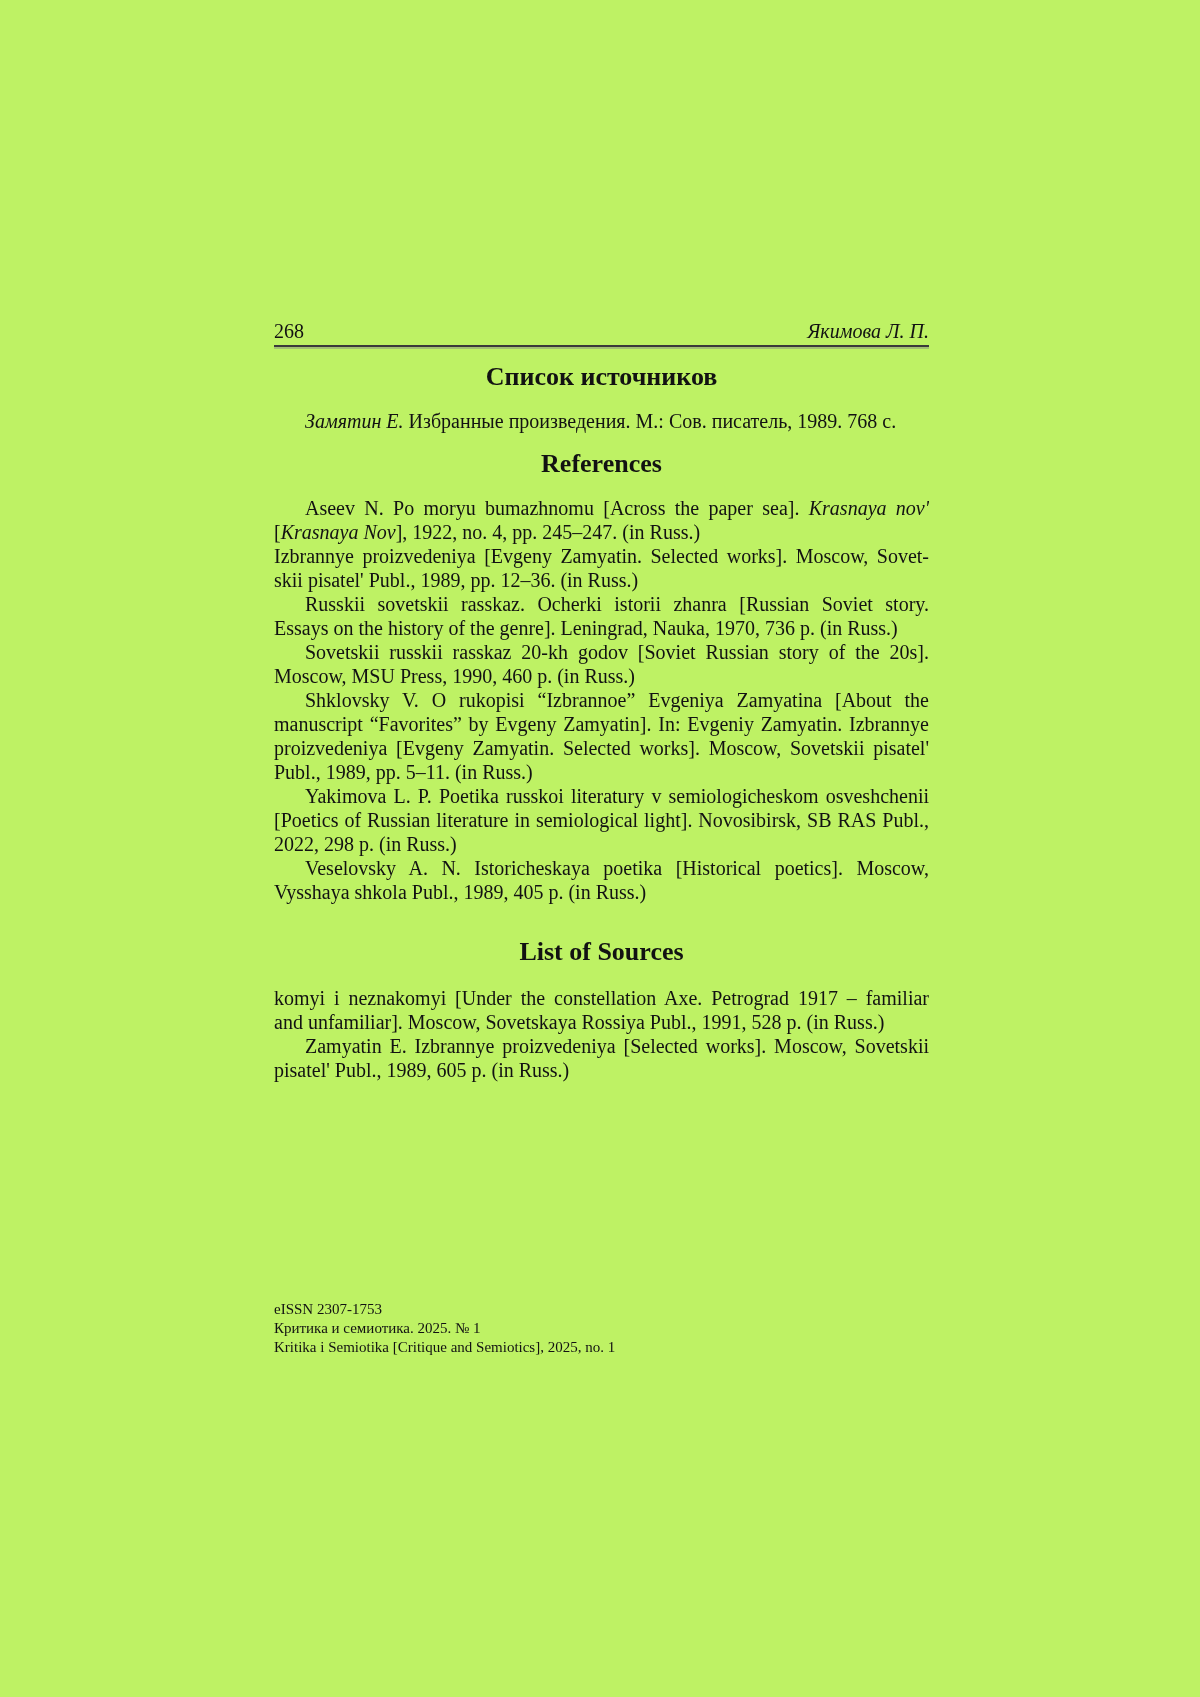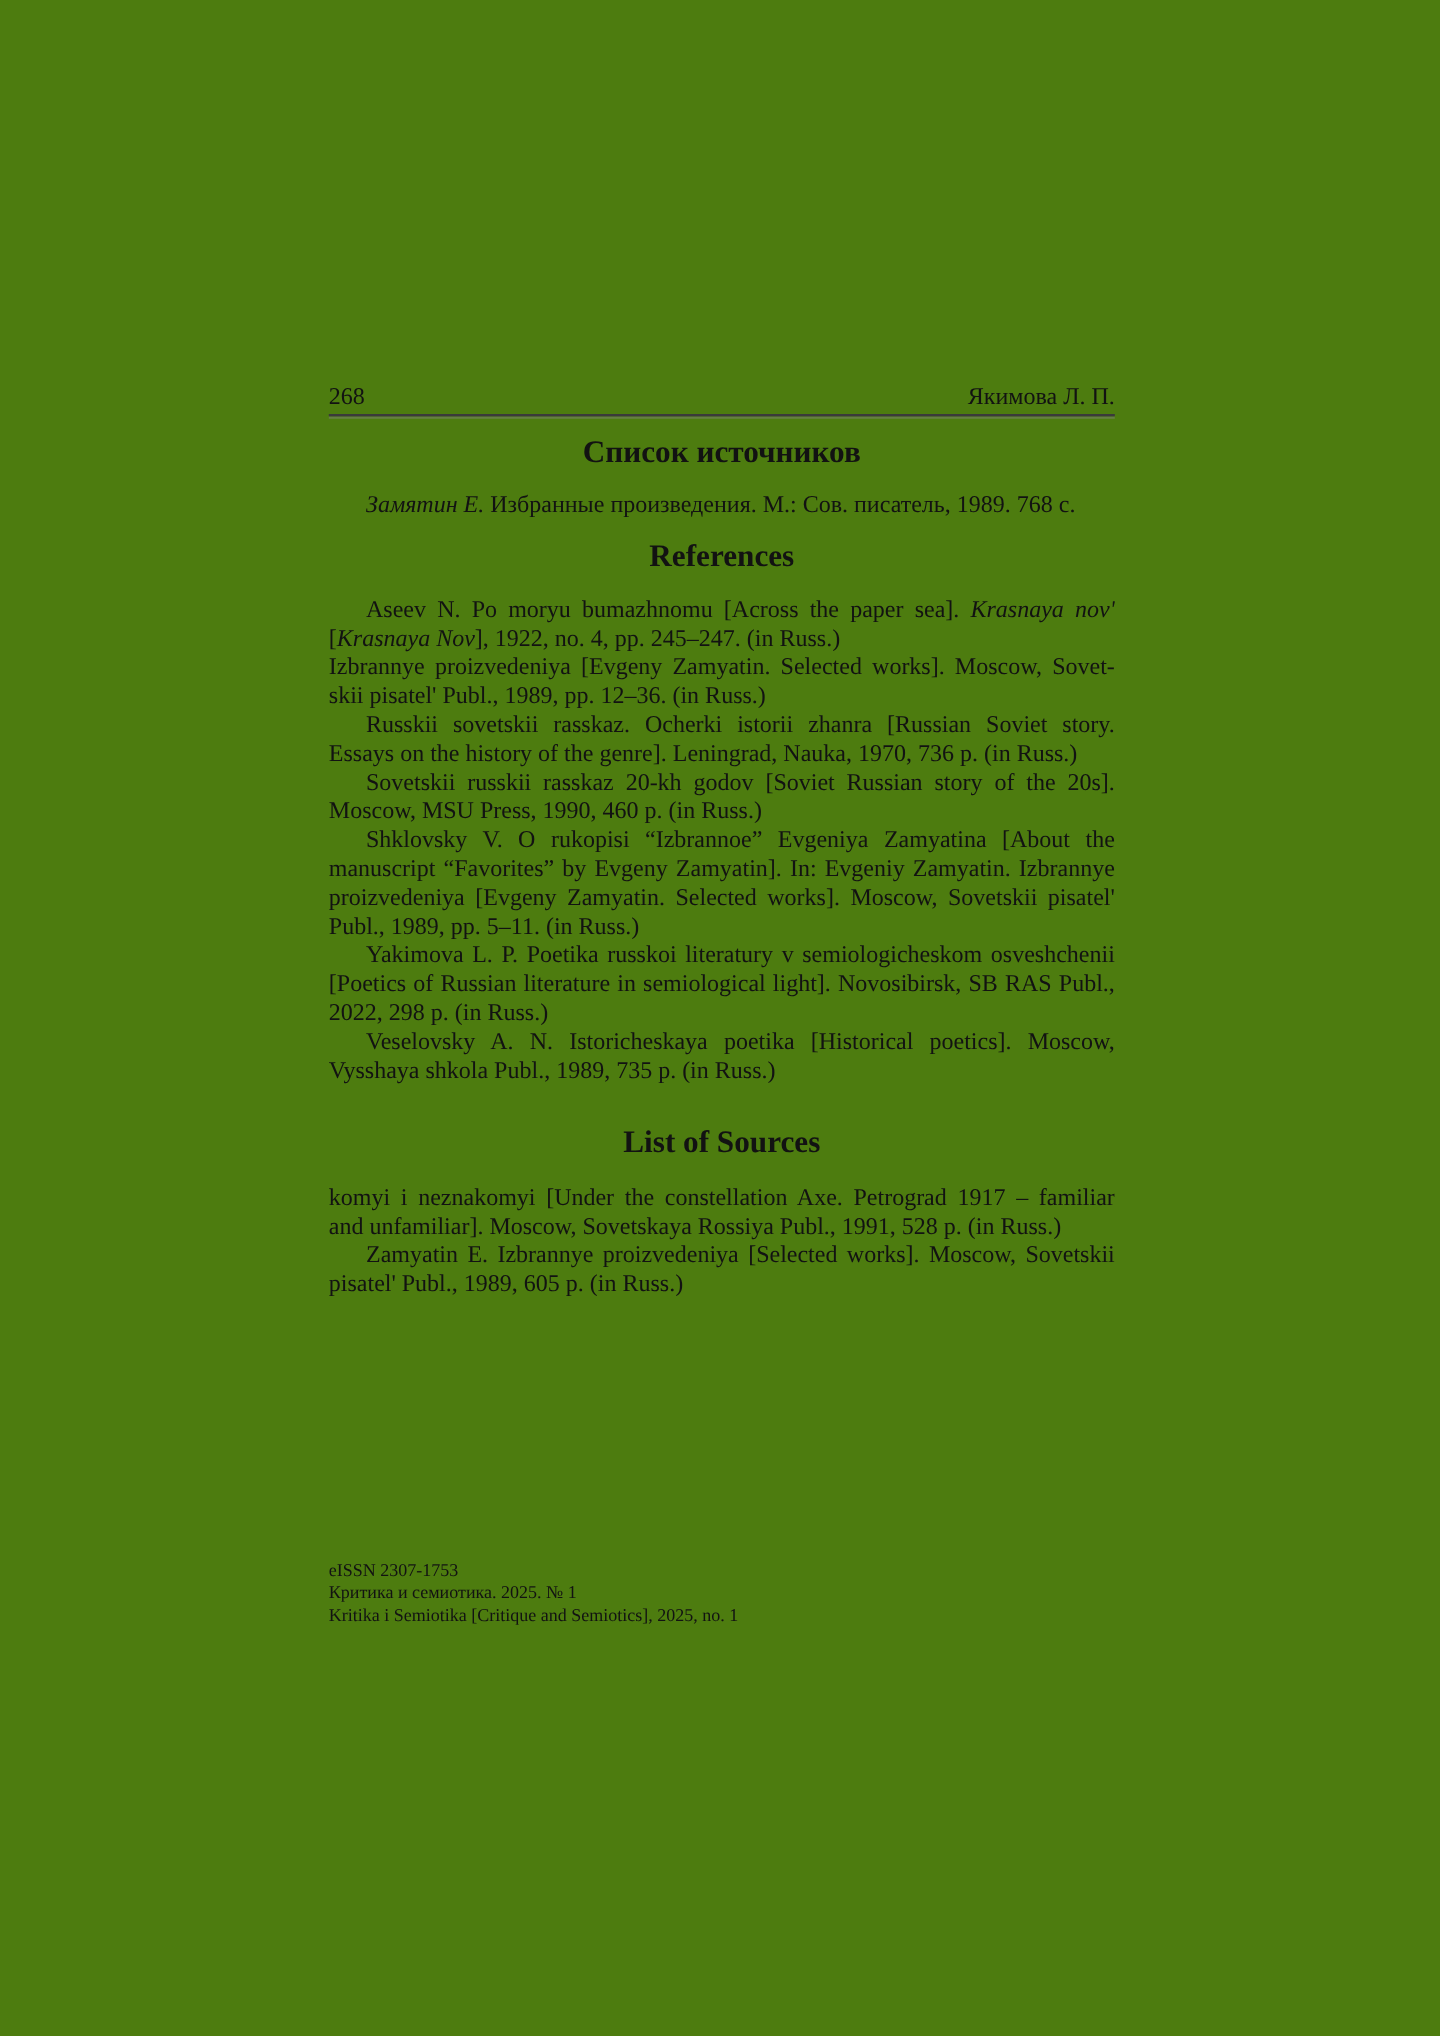--- a/index.html
+++ b/index.html
@@ -1,36 +1,36 @@
 <!DOCTYPE html>
 <html><head>
 <meta charset="utf-8">
 <style>
   html,body { margin:0; padding:0; background:#e8e8e8; }
   .page {
     position:relative;
     width:1200px; height:1697px;
-    background:#4d7c0f;
+    background:#bef264;
     font-family:"Liberation Serif","DejaVu Serif",serif;
     color:#121212;
     overflow:hidden;
   }
   .content {
     position:absolute;
     left:274px; top:320px;
     width:655px;
   }
   .running-header {
     display:flex;
     justify-content:space-between;
     align-items:baseline;
     font-size:20px;
     line-height:22px;
   }
-  .running-header .author { }
+  .running-header .author { font-style:italic; }
   .rule {
     margin-top:3px;
     height:2px;
     background:#3a3a3a;
     box-shadow:0 2px 0 rgba(130,130,130,0.45);
   }
   .section-heading {
     text-align:center;
     font-weight:bold;
     font-size:26px;
@@ -106,21 +106,21 @@
               <div class="line j">proizvedeniya [Evgeny Zamyatin. Selected works]. Moscow, Sovetskii pisatel'</div>
               <div class="line">Publ., 1989, pp. 5–11. (in Russ.)</div>
             </div>
             <div class="entry">
               <div class="line first j">Yakimova L. P. Poetika russkoi literatury v semiologicheskom osveshchenii</div>
               <div class="line j">[Poetics of Russian literature in semiological light]. Novosibirsk, SB RAS Publ.,</div>
               <div class="line">2022, 298 p. (in Russ.)</div>
             </div>
             <div class="entry">
               <div class="line first j">Veselovsky A. N. Istoricheskaya poetika [Historical poetics]. Moscow,</div>
-              <div class="line">Vysshaya shkola Publ., 1989, 735 p. (in Russ.)</div>
+              <div class="line">Vysshaya shkola Publ., 1989, 405 p. (in Russ.)</div>
             </div>
           </div>
         </div>
         <div class="section">
           <div class="section-heading">List of Sources</div>
           <div class="entries">
             <div class="entry">
               <div class="line j">komyi i neznakomyi [Under the constellation Axe. Petrograd 1917 – familiar</div>
               <div class="line">and unfamiliar]. Moscow, Sovetskaya Rossiya Publ., 1991, 528 p. (in Russ.)</div>
             </div>

